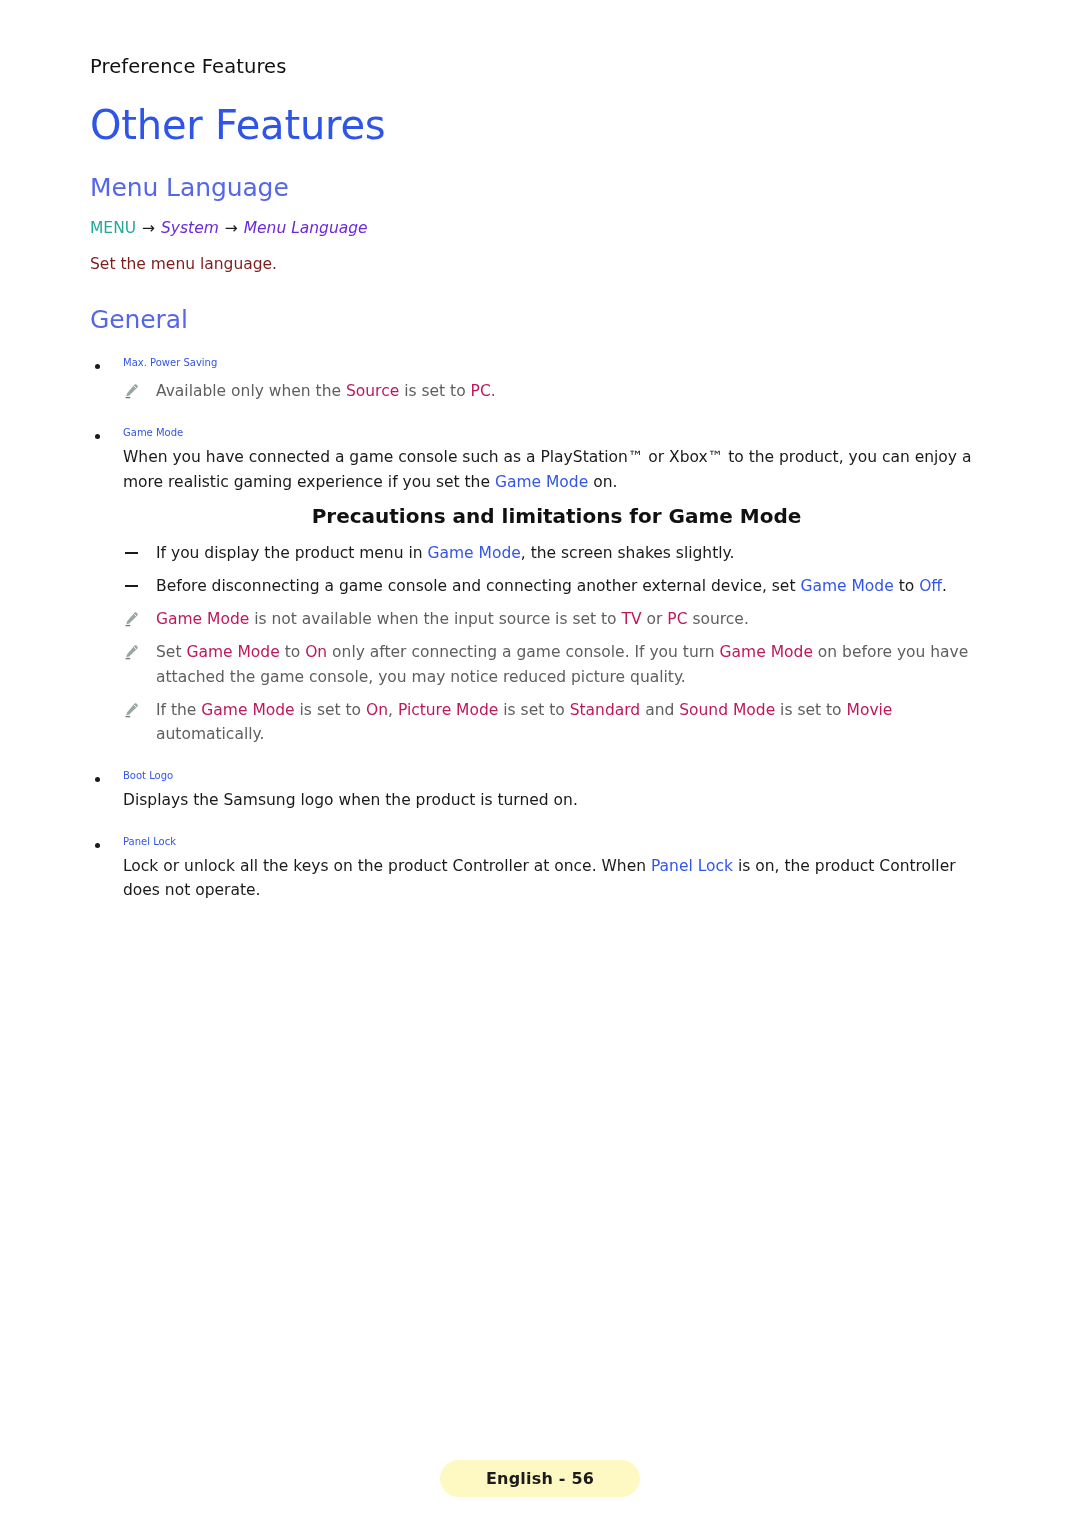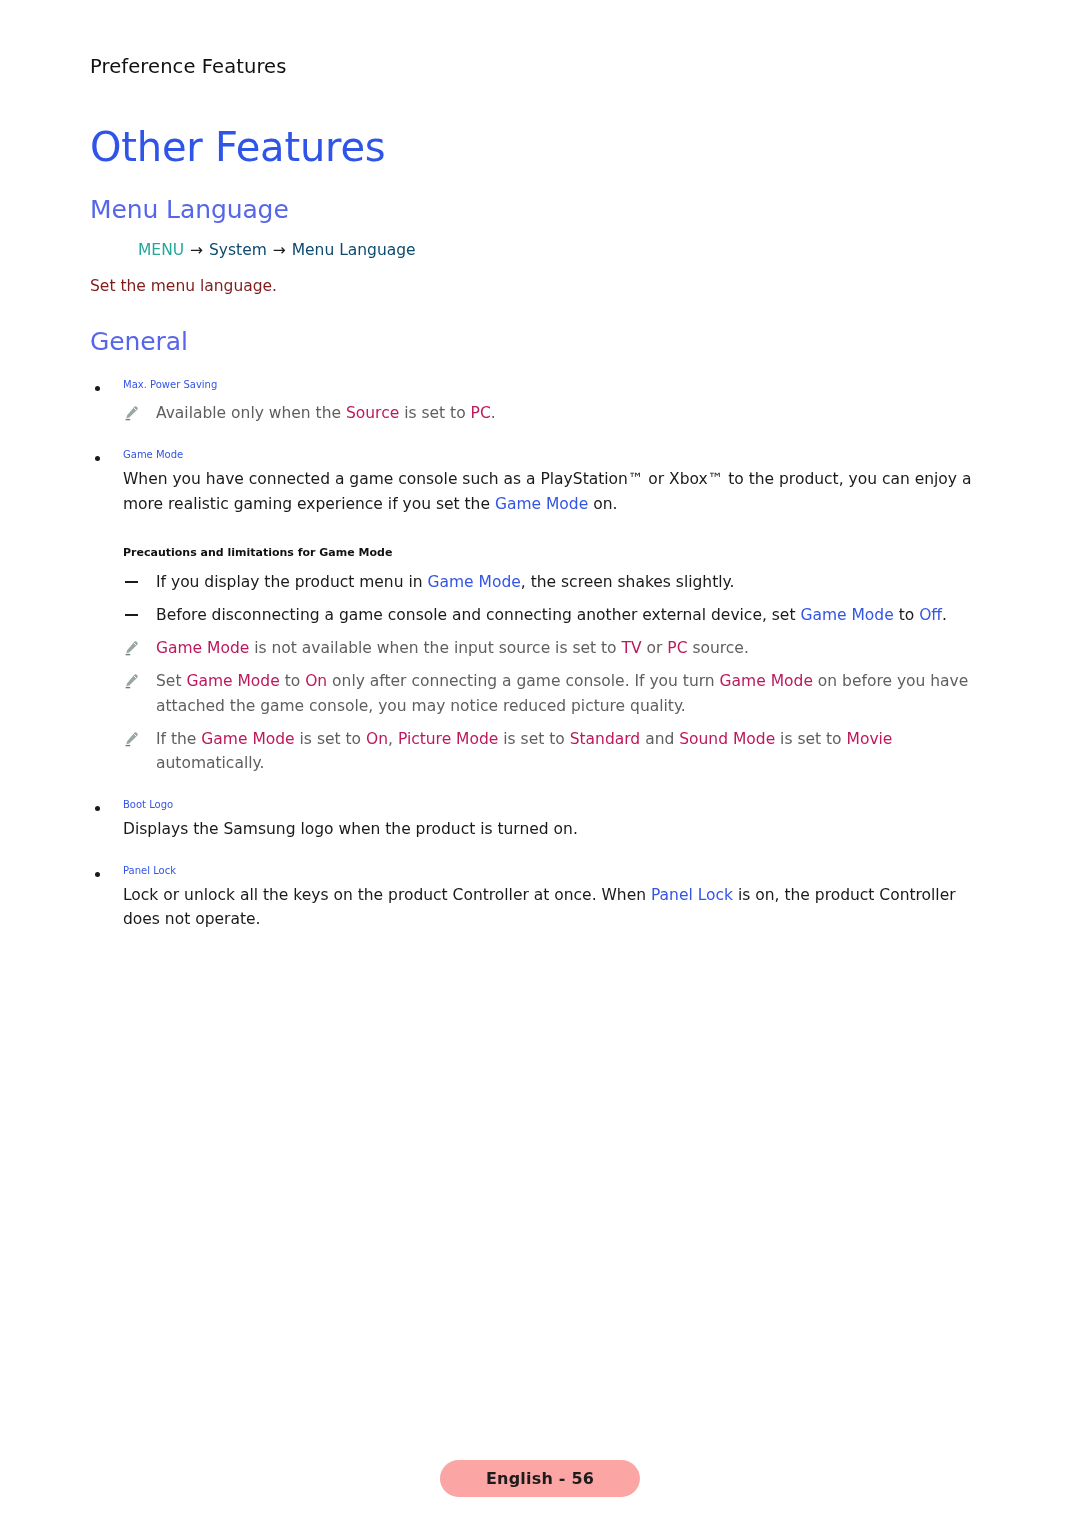--- a/index.html
+++ b/index.html
@@ -33,21 +33,21 @@
     font-size: 19.5px;
     font-weight: 400;
     letter-spacing: 0.1px;
     color: #111111;
   }
 
   
   .content {
     position: absolute;
     left: 90px;
-    top: 126px;
+    top: 104px;
     width: 900px;
   }
 
   h1.chapter-title {
     font-size: 40px;
     font-weight: 400;
     color: #2f55e8;
     margin: 0 0 28px 0;
     letter-spacing: -0.2px;
     line-height: 1.05;
@@ -61,23 +61,23 @@
     letter-spacing: -0.1px;
     line-height: 1.1;
   }
 
   .menupath {
     font-size: 15.5px;
     line-height: 1.55;
     margin: 0 0 2px 0;
     color: #3355e6;
   }
-  .menupath .mp-menu { color: #25a79a; margin-left: 48px; }
+  .menupath .mp-menu { color: #25a79a; }
   .menupath .mp-arrow { color: #1d1d1d; padding: 0 1px; }
-  .menupath .mp-item { color: #0c4a6e; }
+  .menupath .mp-item { color: #6d28d9; font-style: italic; }
 
   p.body-text {
     font-size: 15.5px;
     line-height: 1.56;
     color: #7f1d1d;
     margin: 12px 0 0 0;
   }
   .gap-lg { height: 30px; }
 
   
@@ -103,25 +103,26 @@
 
   .bullet-body {
     padding-left: 33px;
     font-size: 15.5px;
     line-height: 1.56;
     color: #1a1a1a;
   }
 
   .sub-head {
     padding-left: 33px;
-    font-size: 11px;
+    font-size: 20px;
     font-weight: 600;
     color: #111111;
     line-height: 1.56;
-    margin-top: 28px;
+    margin-top: 7px;
+    text-align: center;
   }
 
   
   .dash-item {
     position: relative;
     padding-left: 66px;
     font-size: 15.5px;
     line-height: 1.56;
     color: #1a1a1a;
     margin-top: 9px;
@@ -156,21 +157,21 @@
   
   .kw { color: #3355e6; }
   .note-item .kw { color: #be185d; }
 
   
   .footer {
     position: absolute;
     left: 50%;
     transform: translateX(-50%);
     top: 1460px;
-    background: #fca5a5;
+    background: #fef9c3;
     color: #1c1c1c;
     border-radius: 20px;
     padding: 9px 46px;
     font-size: 16px;
     font-weight: 600;
     letter-spacing: 0.2px;
     white-space: nowrap;
   }
 </style>
 </head>

